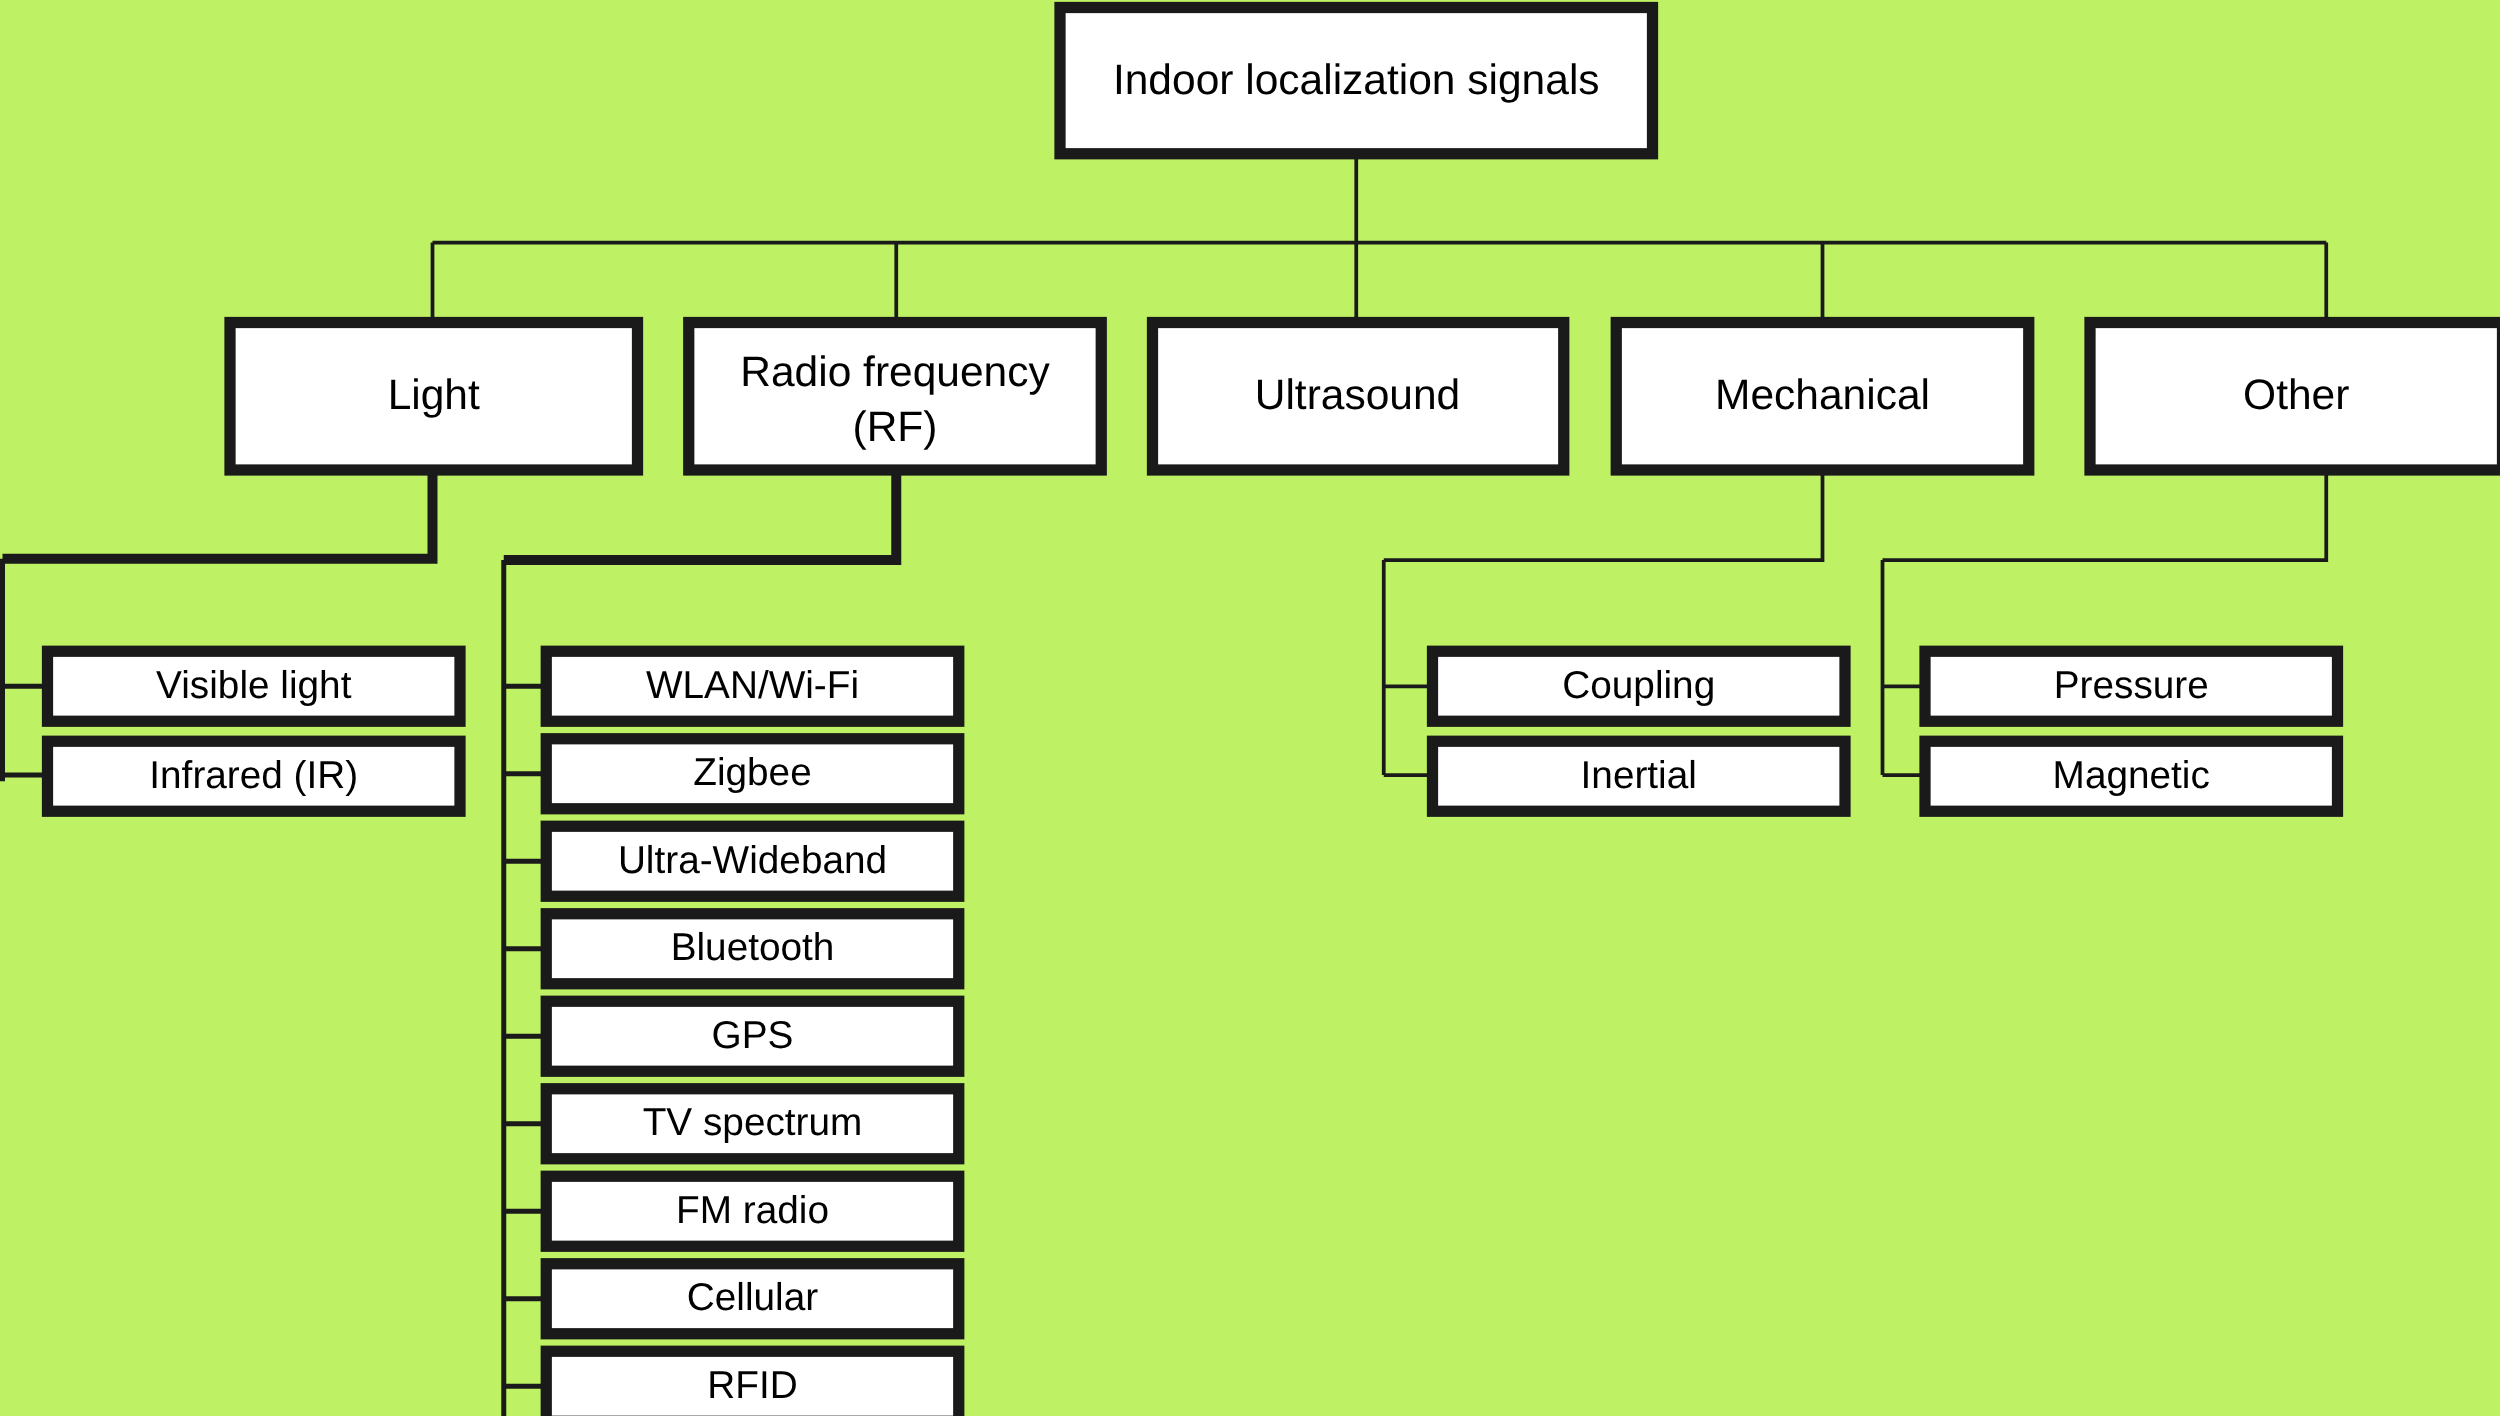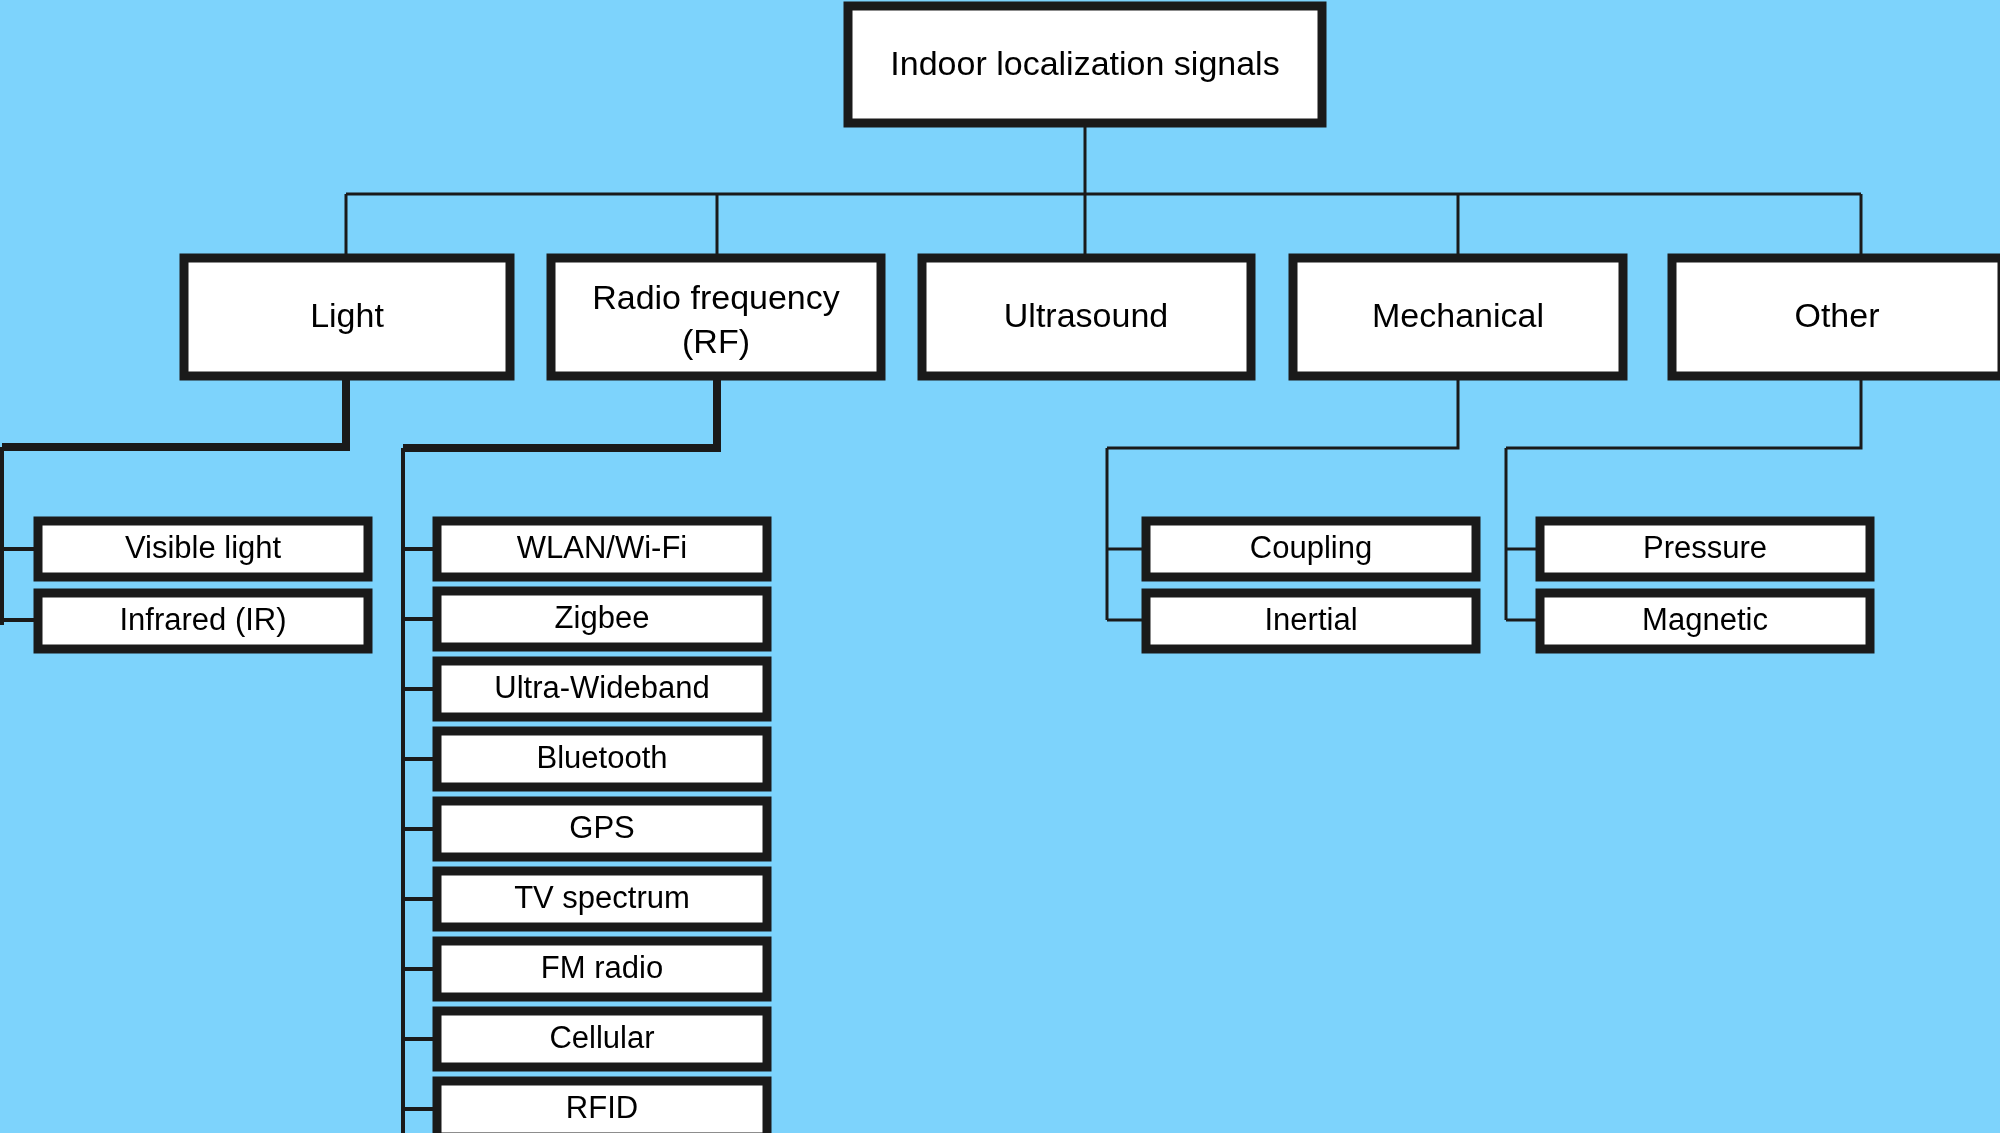--- a/index.html
+++ b/index.html
@@ -4,21 +4,21 @@
 <style>
   html, body {
     margin: 0;
     padding: 0;
     background: #ffffff;
   }
   #diagram-root {
     position: relative;
     width: 2000px;
     height: 1133px;
-    background: #7dd3fc;
+    background: #bef264;
     font-family: "Liberation Sans", sans-serif;
     overflow: hidden;
   }
   svg#tree-svg {
     position: absolute;
     left: 0;
     top: 0;
     width: 2000px;
     height: 1133px;
     display: block;

